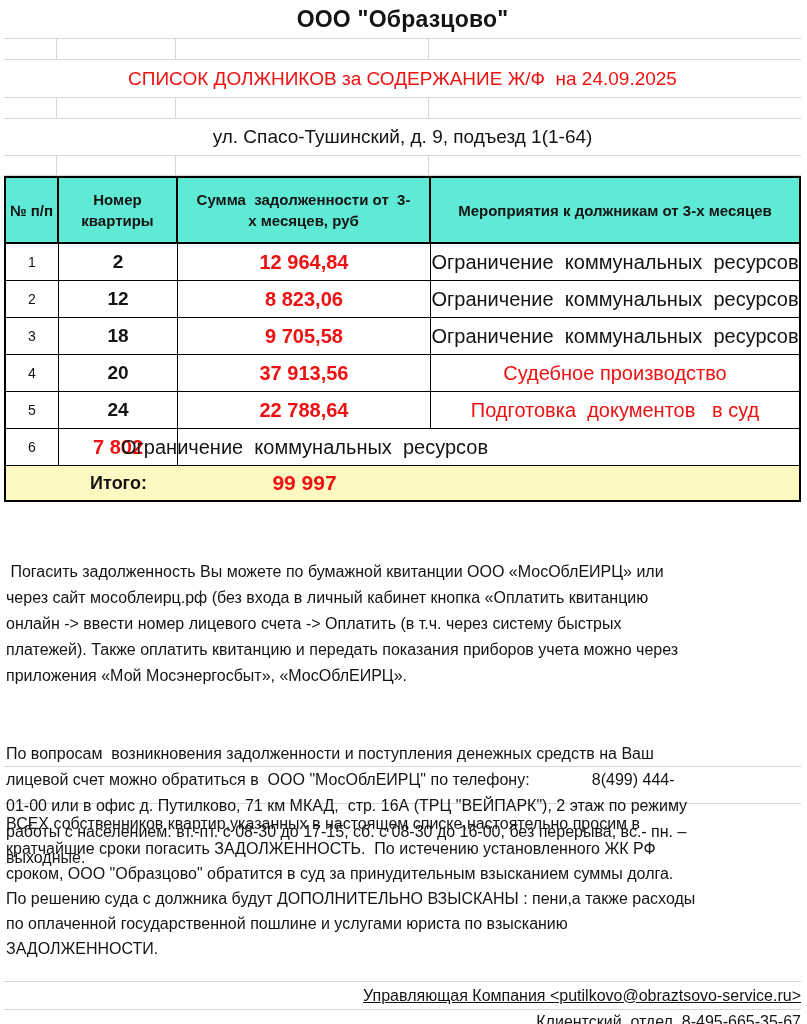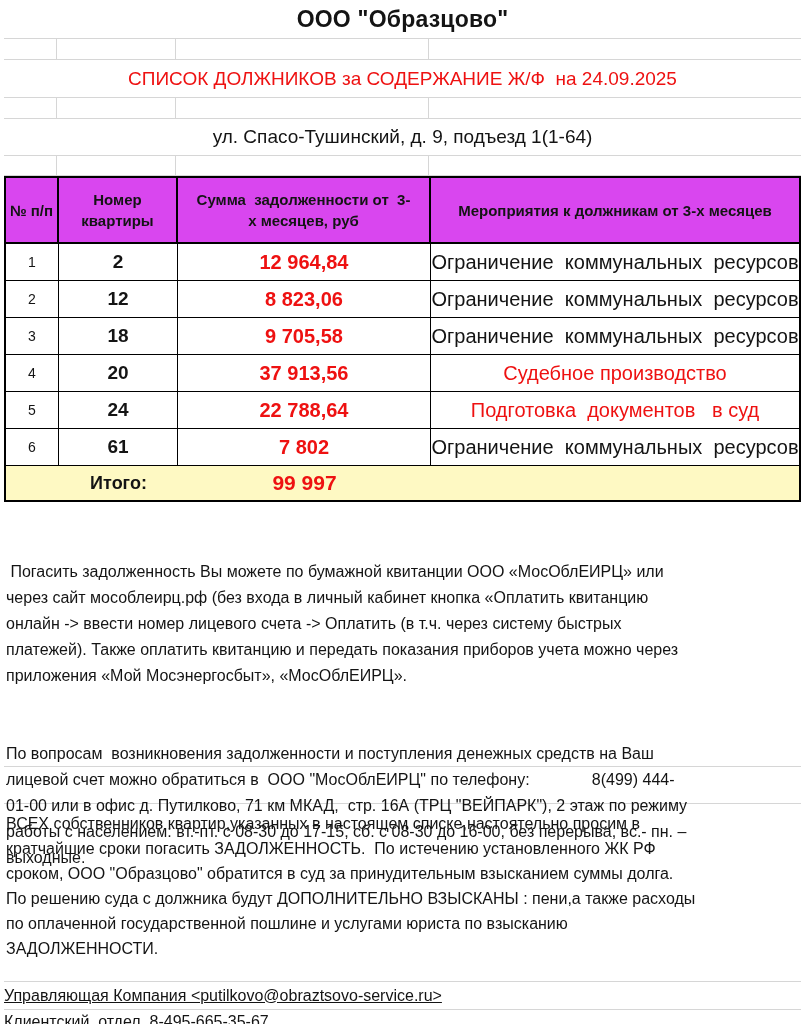--- a/index.html
+++ b/index.html
@@ -18,21 +18,21 @@
   .sep-row>div:last-child{border-right:none;}
   .sep-row.thin{height:19px;}
   .banner-row{height:37px;display:flex;align-items:center;justify-content:center;
     border-bottom:1px solid #d6d6d6;color:#ee1111;font-weight:normal;font-size:19px;white-space:pre;}
   .address-row{height:36px;display:flex;align-items:center;justify-content:center;
     border-bottom:1px solid #d6d6d6;font-weight:normal;font-size:19px;}
 
   
   .debt-table{border:2px solid #000;}
   .thead{display:grid;grid-template-columns:53px 119px 253px 1fr;height:64px;
-    background:#d946ef;border-bottom:2px solid #000;}
+    background:#5eead4;border-bottom:2px solid #000;}
   .thead .th{display:flex;align-items:center;justify-content:center;text-align:center;
     font-weight:bold;font-size:15px;line-height:1.4;border-right:2px solid #000;white-space:pre-wrap;}
   .thead .th:last-child{border-right:none;}
   .trow{display:grid;grid-template-columns:53px 119px 253px 1fr;height:37px;
     border-bottom:1px solid #000;box-sizing:border-box;}
   .trow .td{display:flex;align-items:center;justify-content:center;border-right:1px solid #000;}
   .trow .td:last-child{border-right:none;}
   .td.num{font-size:14px;}
   .td.apt{font-size:19px;font-weight:bold;}
   .td.amount{font-size:20px;font-weight:bold;color:#ee1111;}
@@ -44,21 +44,21 @@
   .total-value{grid-column:3;text-align:center;font-weight:bold;font-size:21px;color:#ee1111;}
 
   
   .para-block{height:265px;box-sizing:border-box;padding:5px 8px 0 2px;
     font-size:16px;line-height:26px;white-space:pre-wrap;border-bottom:1px solid #d6d6d6;}
   .gap-row{height:36px;border-bottom:1px solid #d6d6d6;}
   .warning-block{height:164px;box-sizing:border-box;padding:7px 8px 0 2px;
     font-size:16px;line-height:25px;white-space:pre-wrap;}
   .warning-block .b{font-weight:normal;}
   .footer-gap{height:13px;border-bottom:1px solid #d6d6d6;}
-  .footer-row{height:27px;display:flex;align-items:center;justify-content:flex-start;
+  .footer-row{height:27px;display:flex;align-items:center;justify-content:flex-end;
     font-size:16px;border-bottom:1px solid #d6d6d6;}
   .footer-row.last{height:24px;border-bottom:none;}
   .footer-row span{text-decoration:underline;white-space:pre;}
 </style>
 </head>
 <body>
 
 <div class="page">
 
   <div class="title-row">
@@ -129,21 +129,20 @@
       <div class="td action red">Судебное производство</div>
     </div>
         <div class="trow">
       <div class="td num">5</div>
       <div class="td apt">24</div>
       <div class="td amount">22 788,64</div>
       <div class="td action red">Подготовка  документов   в суд</div>
     </div>
         <div class="trow">
       <div class="td num">6</div>
-      <div class="td apt">61</div>
       <div class="td amount">7 802</div>
       <div class="td action">Ограничение  коммунальных  ресурсов</div>
     </div>
       </div>
     <div class="total-row">
       <div class="total-label">Итого:</div>
       <div class="total-value">99 997</div>
     </div>
   </div>
 

